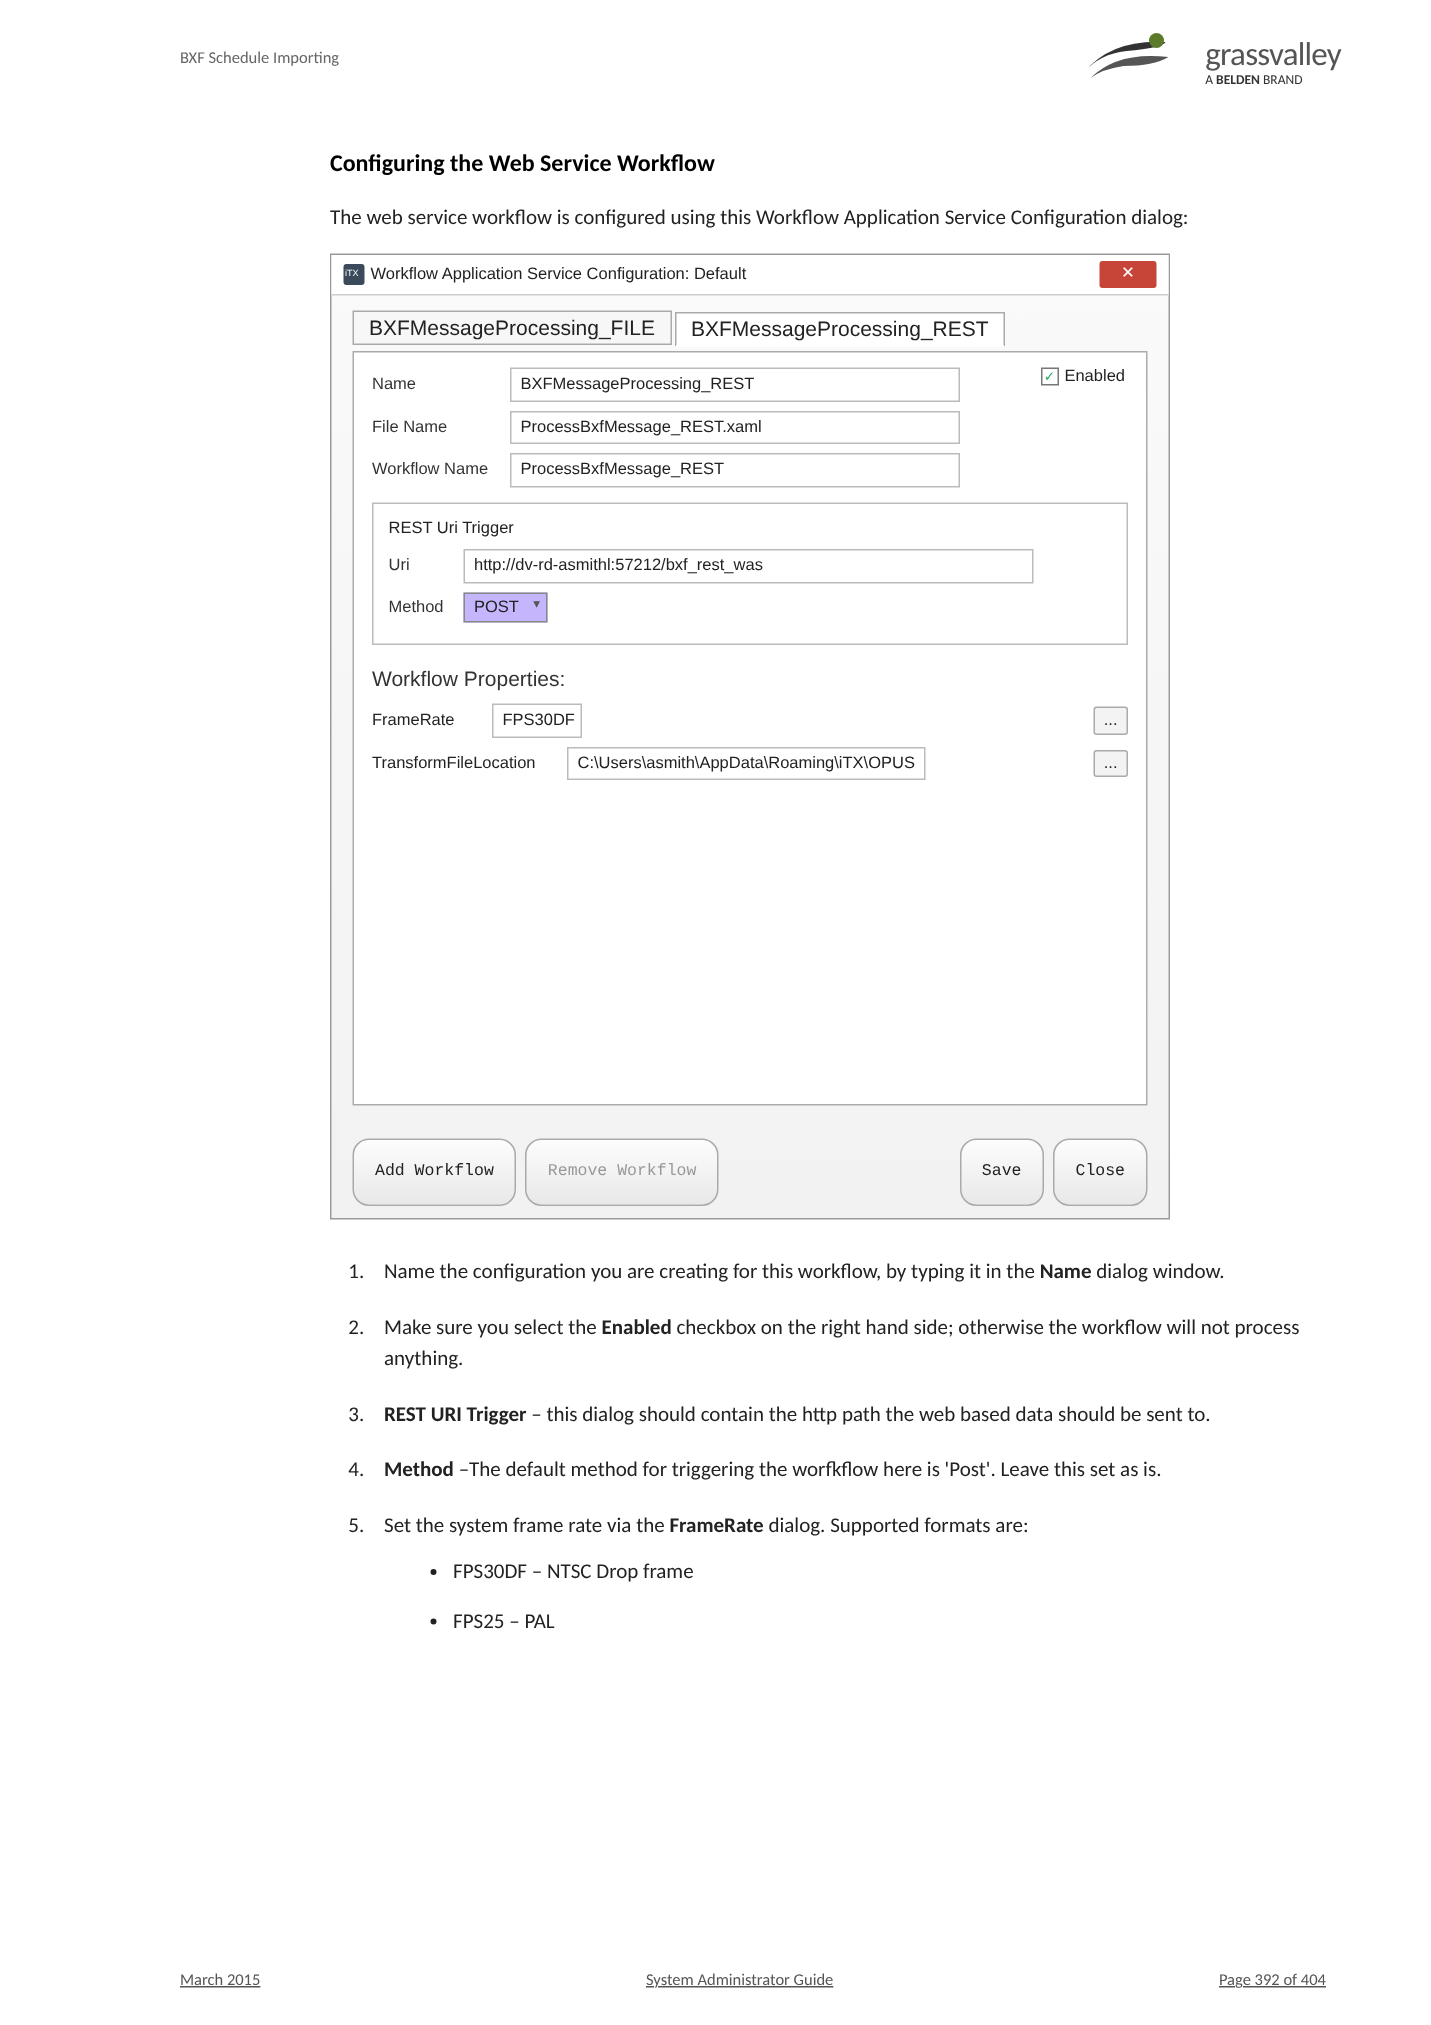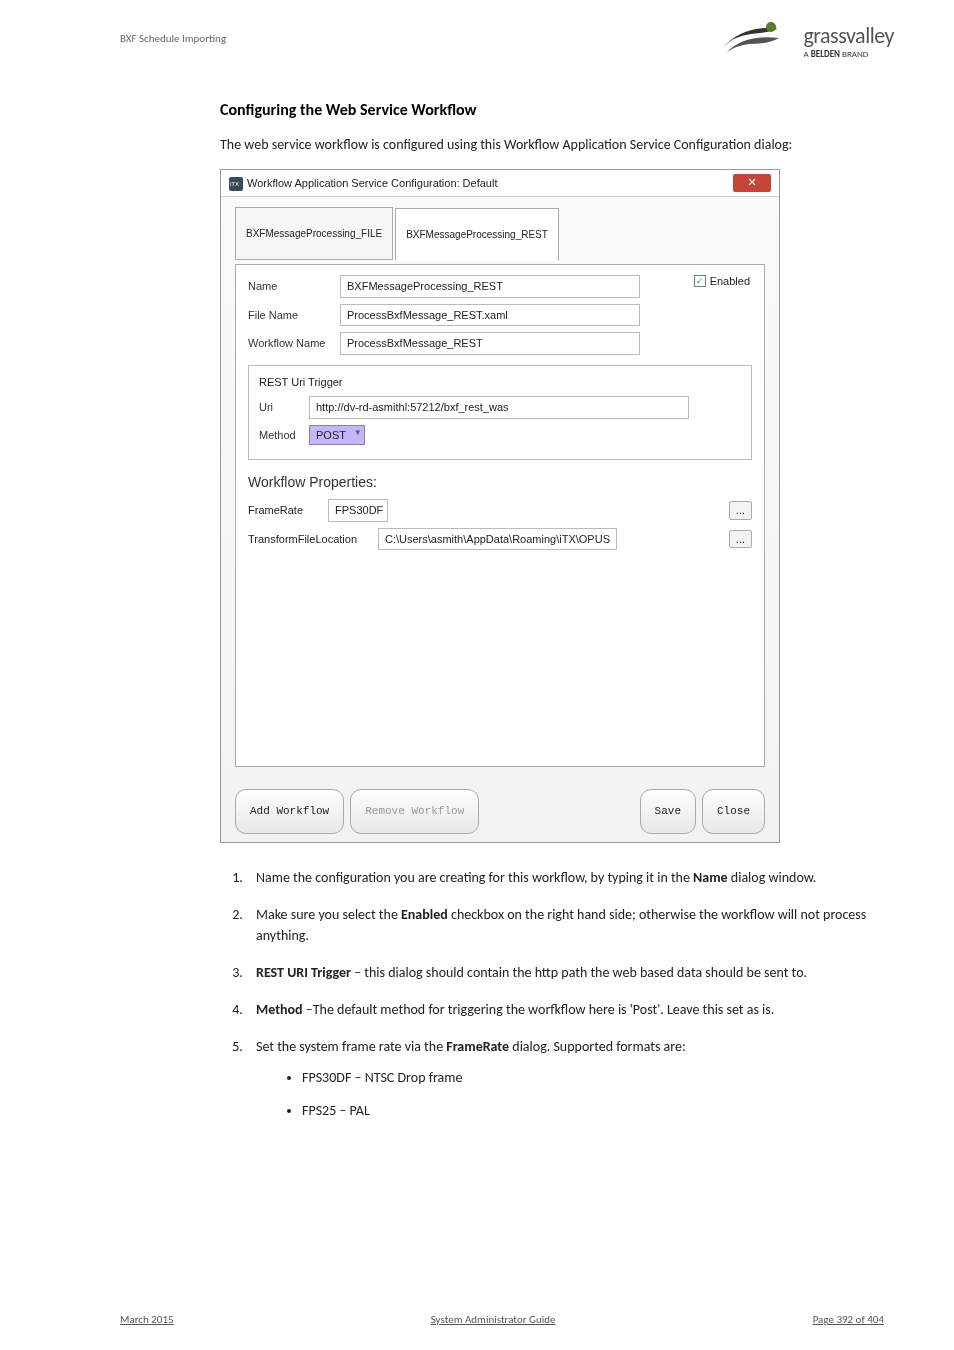--- a/index.html
+++ b/index.html
@@ -17,21 +17,21 @@
   h3 { font-size: 16px; font-weight: bold; margin-bottom: 12px; color: #000; }
   .intro { margin-bottom: 14px; }
   .dialog-shot { width: 560px; margin: 0 0 24px 0; }
   .dlg { border: 1px solid #999; background: linear-gradient(#fafafa,#f2f2f2); font-family: "Segoe UI", Tahoma, sans-serif; font-size: 11px; color: #222; }
   .dlg-title { background: #fff; padding: 4px 8px; display: flex; justify-content: space-between; align-items: center; border-bottom: 1px solid #ccc; }
   .dlg-title-text { font-size: 11px; }
   .dlg-close { width: 38px; height: 18px; background: #c64538; color: #fff; text-align: center; border-radius: 2px; font-size: 11px; line-height: 17px; }
   .dlg-body { padding: 10px 14px 14px 14px; }
   .wf-label { font-size: 11px; margin-bottom: 6px; }
   .tabs { display: flex; gap: 2px; margin-bottom: 4px; }
-  .tab { border: 1px solid #aaa; padding: 18px 10px; background: #f7f7f7; font-size: 10px; }
+  .tab { border: 1px solid #aaa; padding: 0 10px; background: #f7f7f7; font-size: 14px; }
   .tab.active { background: #fff; border-bottom-color: #fff; position: relative; top: 1px; }
   .tab-panel { border: 1px solid #aaa; background: #fff; padding: 10px 12px 210px 12px; position: relative; }
   .row { display: flex; align-items: center; margin-bottom: 6px; }
   .row .lab { width: 92px; font-size: 11px; color: #333; }
   .row .val { border: 1px solid #bbb; padding: 2px 6px; flex: 1; background: #fff; font-size: 11px; max-width: 300px; }
   .enabled-box { position: absolute; right: 14px; top: 8px; display: flex; align-items: center; gap: 4px; font-size: 11px; }
   .chk { width: 12px; height: 12px; border: 1px solid #777; background: #fff; display: flex; align-items: center; justify-content: center; font-size: 9px; color: #2a6; }
   .subgroup { border: 1px solid #bbb; padding: 8px 10px; margin-top: 10px; }
   .subgroup .grp-title { font-size: 11px; margin-bottom: 6px; }
   .method-sel { border: 1px solid #888; padding: 1px 18px 1px 6px; font-size: 11px; display: inline-block; position: relative; background: #c4b5fd; }

